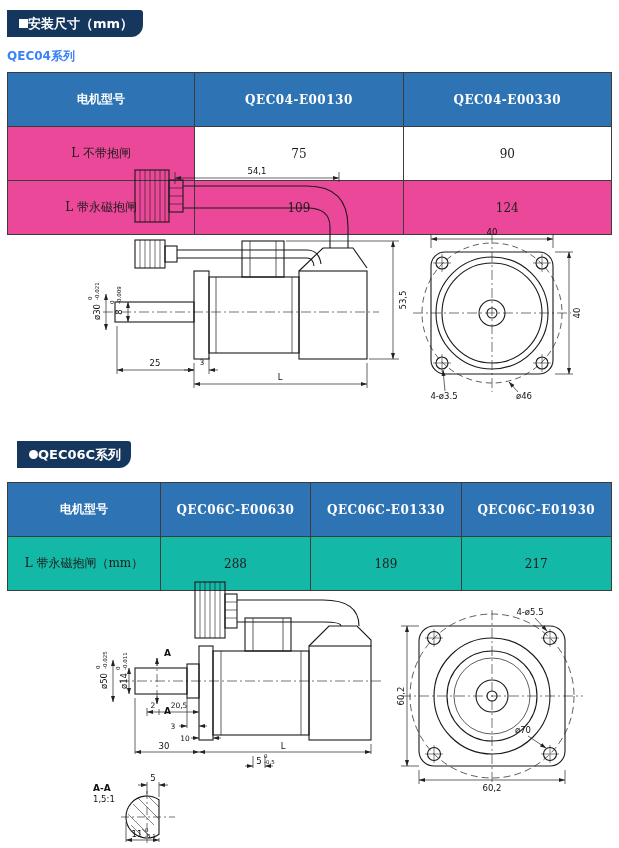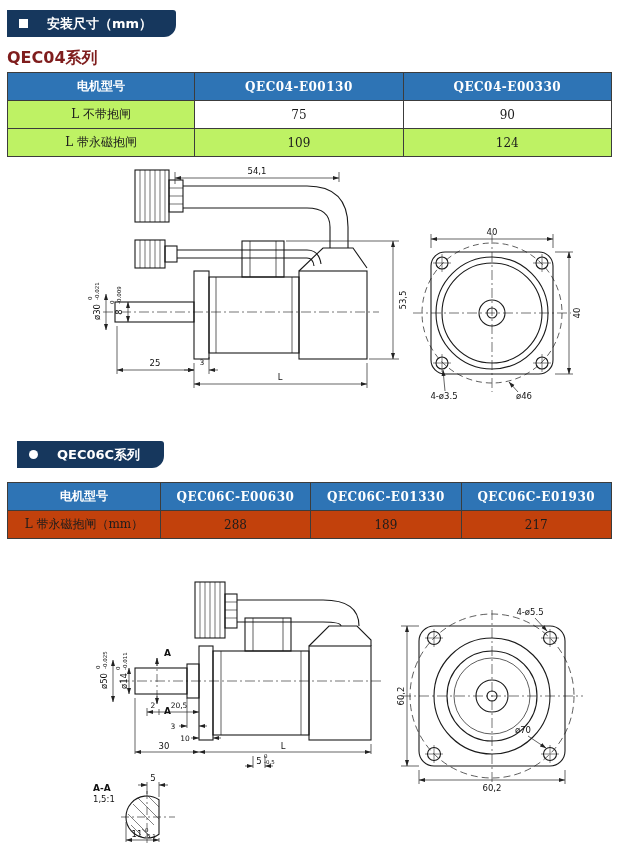--- a/index.html
+++ b/index.html
@@ -1,30 +1,30 @@
 <!DOCTYPE html>
 <html><head>
 <meta charset="utf-8">
 <style>
   html,body{margin:0;padding:0}
   body{width:619px;height:848px;position:relative;background:#fff;overflow:hidden;
        font-family:"DejaVu Sans",sans-serif;color:#1c1c1c}
-  .banner{position:absolute;display:inline-flex;align-items:center;gap:19px;
-          height:27px;padding:0 24px 0 12px;background:#16375d;color:#fff;
+  .banner{position:absolute;display:inline-flex;align-items:center;gap:0;
+          height:27px;padding:0 10px 0 12px;background:#16375d;color:#fff;
           font-weight:bold;font-size:13px;border-radius:0 3px 12px 0}
   .sq-bullet{width:9px;height:9px;background:#fff;display:inline-block}
   .rd-bullet{width:9px;height:9px;background:#fff;border-radius:50%;display:inline-block}
-  .series-label{position:absolute;font-size:16px;font-weight:bold;color:#7f1d1d}
+  .series-label{position:absolute;font-size:12px;font-weight:bold;color:#3b82f6}
   table{border-collapse:collapse;table-layout:fixed;width:605px;font-size:12px}
-  th,td{border:1px solid #3c3c3c;height:27px;text-align:center;padding:0;overflow:hidden}
+  th,td{border:1px solid #3c3c3c;height:27px;text-align:center;padding:13px;overflow:hidden}
   tr.hd th{background:#2e74b5;color:#fff;font-weight:bold}
   th.model{font-family:"DejaVu Serif",serif;letter-spacing:.5px}
   td{font-family:"DejaVu Serif",serif;color:#1c1c1c}
-  td.gray,tr.grayrow td{background:#bef264}
-  tr.bluerow td{background:#c2410c}
+  td.gray,tr.grayrow td{background:#ec4899}
+  tr.bluerow td{background:#14b8a6}
   .tbl{position:absolute;left:7px}
   .draw{position:absolute}
   svg text{font-family:"DejaVu Sans",sans-serif;fill:#111;stroke:none;font-size:8.5px}
   svg text.tol{font-size:5.5px}
   svg text.small{font-size:7.5px}
   svg text.sec{font-size:9px;font-weight:bold}
 </style>
 </head>
 <body>
 

